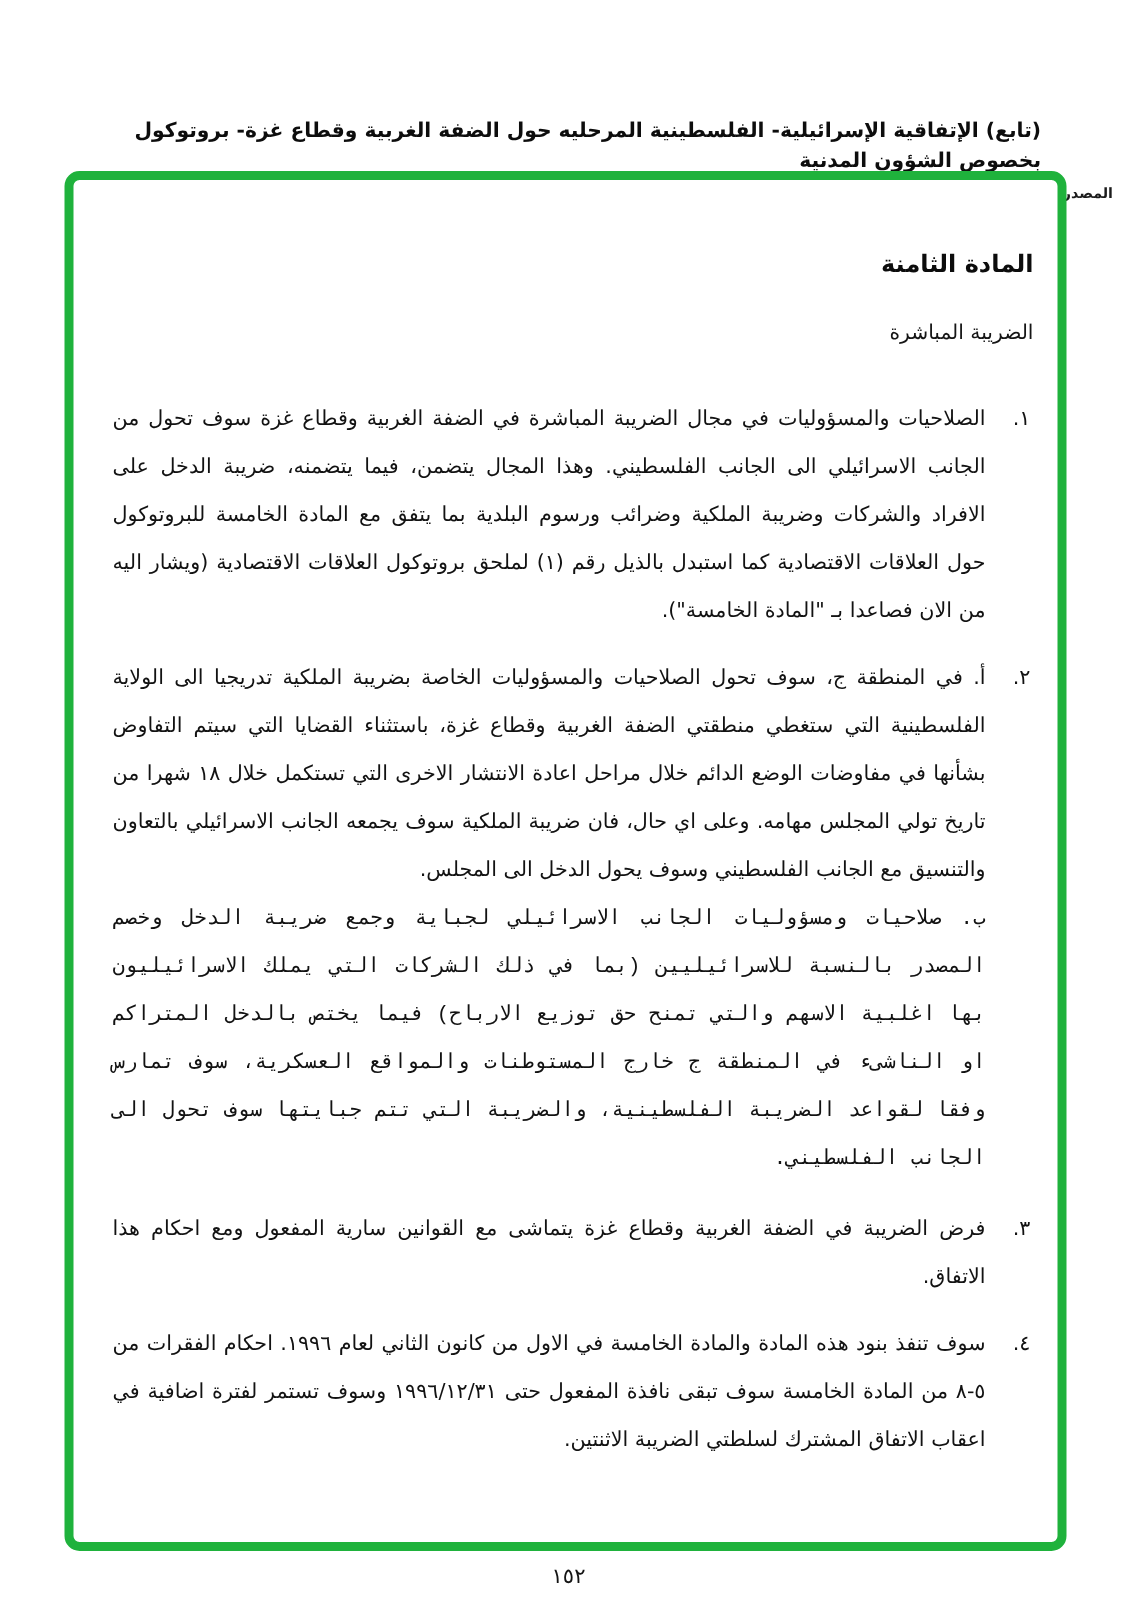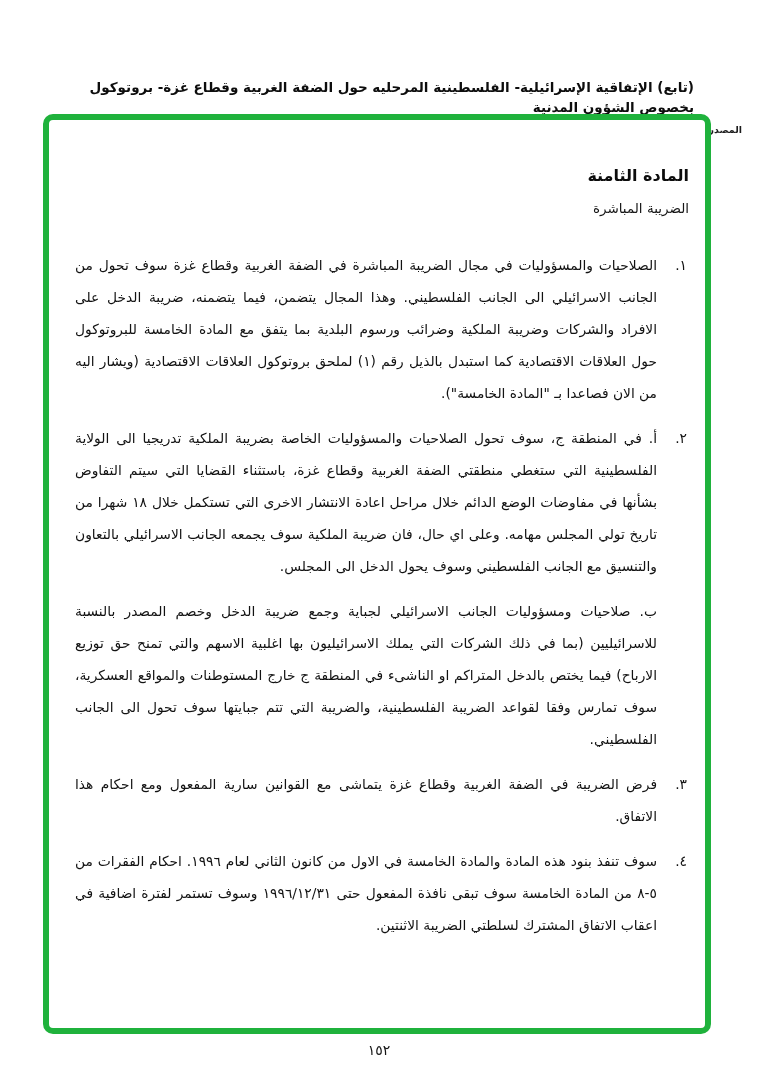--- a/index.html
+++ b/index.html
@@ -48,42 +48,43 @@
     padding: 46px 16px 0 26px;
     direction: rtl;
   }
   .article-title {
     font-size: 16px;
     font-weight: bold;
     color: #0c0c0c;
   }
   .article-subtitle {
     font-size: 13.5px;
-    margin-top: 15px;
+    margin-top: 29px;
     color: #161616;
   }
   .article-body {
     margin-top: 33px;
     font-size: 13.8px;
     line-height: 32px;
     text-align: justify;
     color: #121212;
   }
   .article-item {
     position: relative;
     padding-right: 32px;
     margin-bottom: 13px;
   }
   .article-item .item-number {
     position: absolute;
     right: 2px;
     top: 0;
   }
   .sub-paragraph {
-    margin-top: 13px;
+    margin-top: 2px;
+    font-family: Liberation Mono, monospace;
   }
   
   .page-footer {
     position: absolute;
     left: 0; right: 0;
     top: 1040px;
     text-align: center;
   }
   .page-number {
     font-size: 14px;

